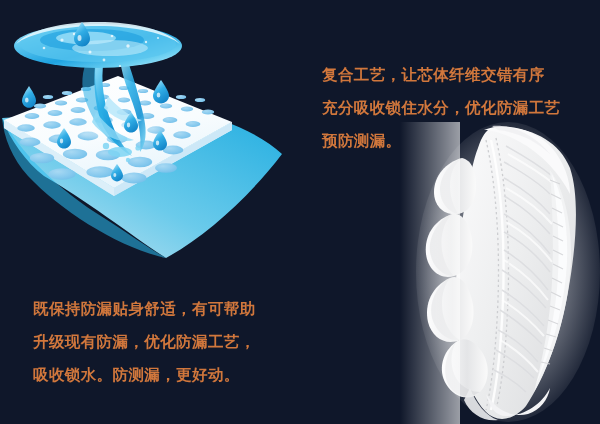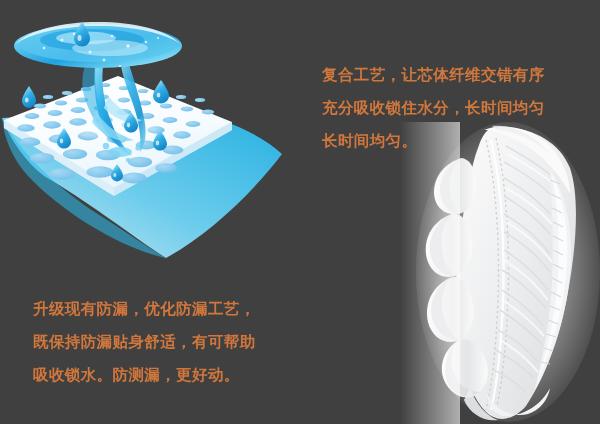--- a/index.html
+++ b/index.html
@@ -54,21 +54,21 @@
     left: 400px;
     top: 122px;
     width: 200px;
     height: 302px;
   }
   #product-photo svg { display: block; }
 </style>
 </head>
 <body>
 
-<div id="page" style="background: #404040;">
+<div id="page" style="background: #0f172a;">
 
   <div id="absorb-illustration">
     <svg width="300" height="270" viewBox="0 0 300 270" xmlns="http://www.w3.org/2000/svg">
       <defs>
         <linearGradient id="blueLayerGrad" x1="0" y1="0" x2="0.6" y2="1">
           <stop offset="0%" stop-color="#2FC0F0"></stop>
           <stop offset="45%" stop-color="#5CCDF3"></stop>
           <stop offset="100%" stop-color="#ffffff" stop-opacity="0.15"></stop>
         </linearGradient>
         <linearGradient id="blueLayerGrad2" x1="1" y1="0" x2="0" y2="1">
@@ -377,23 +377,23 @@
                  C142,282 124,294 106,294 C96,294 90,286 86,272 Z" fill="#F3F3F5"></path>
         <path d="M70,266 C76,282 86,294 98,298 C84,300 70,292 64,278 Z" fill="#EBECEE" opacity="0.9"></path>
       </g>
 
       <rect x="0" y="0" width="60" height="302" fill="url(#softFade)" opacity="0.65"></rect>
     </svg>
   </div>
 
   <div id="copy-top" class="copy-block" style="color: rgb(209, 119, 60);">
     <span class="copy-line">复合工艺，让芯体纤维交错有序</span>
-    <span class="copy-line">充分吸收锁住水分，长时间均匀</span>
-    <span class="copy-line">长时间均匀。</span>
+    <span class="copy-line">充分吸收锁住水分，优化防漏工艺</span>
+    <span class="copy-line">预防测漏。</span>
   </div>
 
   <div id="copy-bottom" class="copy-block" style="color: rgb(209, 119, 60);">
+    <span class="copy-line">既保持防漏贴身舒适，有可帮助</span>
     <span class="copy-line">升级现有防漏，优化防漏工艺，</span>
-    <span class="copy-line">既保持防漏贴身舒适，有可帮助</span>
     <span class="copy-line">吸收锁水。防测漏，更好动。</span>
   </div>
 
 </div>
 
 </body></html>

